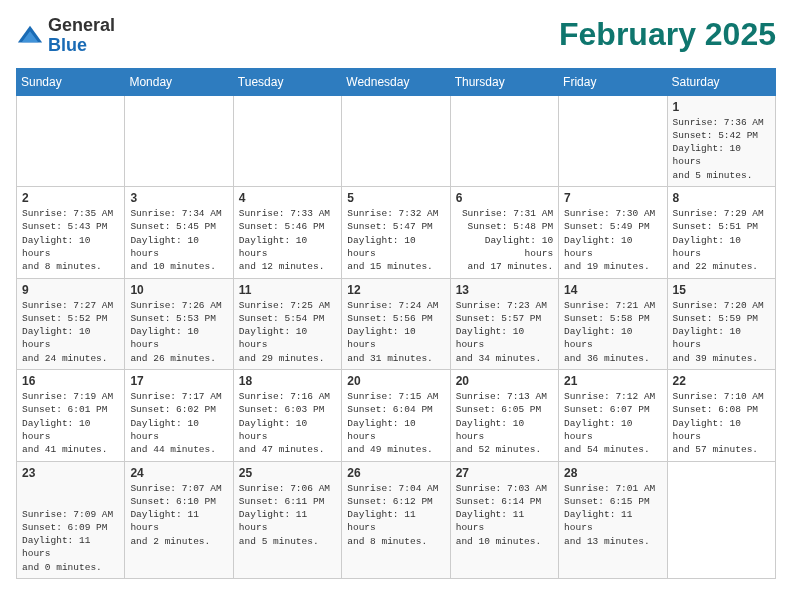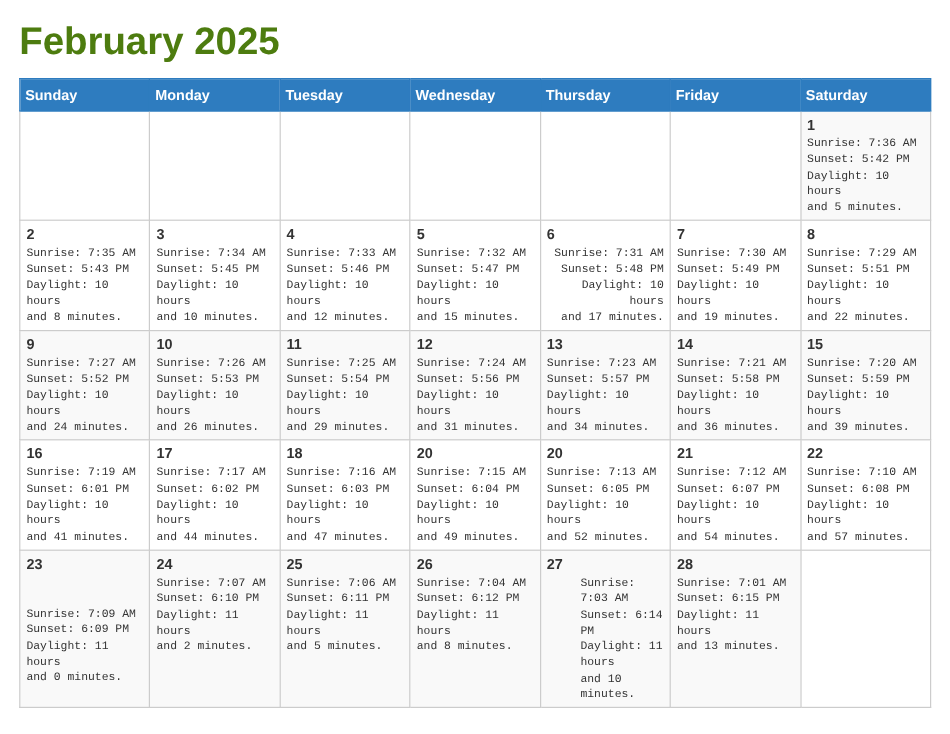--- a/index.html
+++ b/index.html
@@ -31,37 +31,37 @@
     .logo-icon {
       width: 28px;
       height: 28px;
     }
     .title-block {
       text-align: right;
     }
     .month-year {
       font-size: 32px;
       font-weight: bold;
-      color: #4d7c0f;
+      color: #0f766e;
     }
     .location {
       font-size: 14px;
       color: #555;
       margin-top: 2px;
     }
     .calendar {
       width: 100%;
       border-collapse: collapse;
       border: 1px solid #ccc;
     }
     .calendar th {
       background-color: #2e7cbf;
       color: #fff;
       font-size: 12px;
-      font-weight: bold;
+      font-weight: normal;
       padding: 6px 4px;
       text-align: left;
       border: 1px solid #2e7cbf;
     }
     .calendar td {
       vertical-align: top;
       border: 1px solid #ccc;
       padding: 4px 5px;
       width: calc(100% / 7);
       min-height: 80px;
@@ -88,20 +88,30 @@
       font-family: Liberation Mono, monospace;
     }
     .empty-cell {
       background: #fff !important;
     }
   </style>
 </head>
 <body>
 
 <div class="header">
+  <div class="logo">
+    <svg class="logo-icon" viewBox="0 0 30 30" xmlns="http://www.w3.org/2000/svg">
+      <polygon points="15,4 28,22 2,22" fill="#1a6bb5"></polygon>
+      <polygon points="15,10 24,22 6,22" fill="#5aabf0" opacity="0.6"></polygon>
+    </svg>
+    <div class="logo-text">
+      <span class="logo-general">General</span><br>
+      <span class="logo-blue">Blue</span>
+    </div>
+  </div>
   <div class="title-block">
     <div class="month-year">February 2025</div>
   </div>
 </div>
 
 <table class="calendar">
   <thead>
     <tr>
     <th>Sunday</th>
         <th>Monday</th>
@@ -305,21 +315,21 @@
         </td>
         <td>
           <span class="day-number">26</span>
           <div class="day-info" style="white-space: pre-line;">Sunrise: 7:04 AM
 Sunset: 6:12 PM
 Daylight: 11 hours
 and 8 minutes.</div>
         </td>
         <td>
           <span class="day-number">27</span>
-          <div class="day-info" style="white-space: pre-line; margin-left: 28px;">Sunrise: 7:03 AM
+          <div class="day-info" style="white-space: pre-line;">Sunrise: 7:03 AM
 Sunset: 6:14 PM
 Daylight: 11 hours
 and 10 minutes.</div>
         </td>
         <td>
           <span class="day-number">28</span>
           <div class="day-info" style="white-space: pre-line;">Sunrise: 7:01 AM
 Sunset: 6:15 PM
 Daylight: 11 hours
 and 13 minutes.</div>

